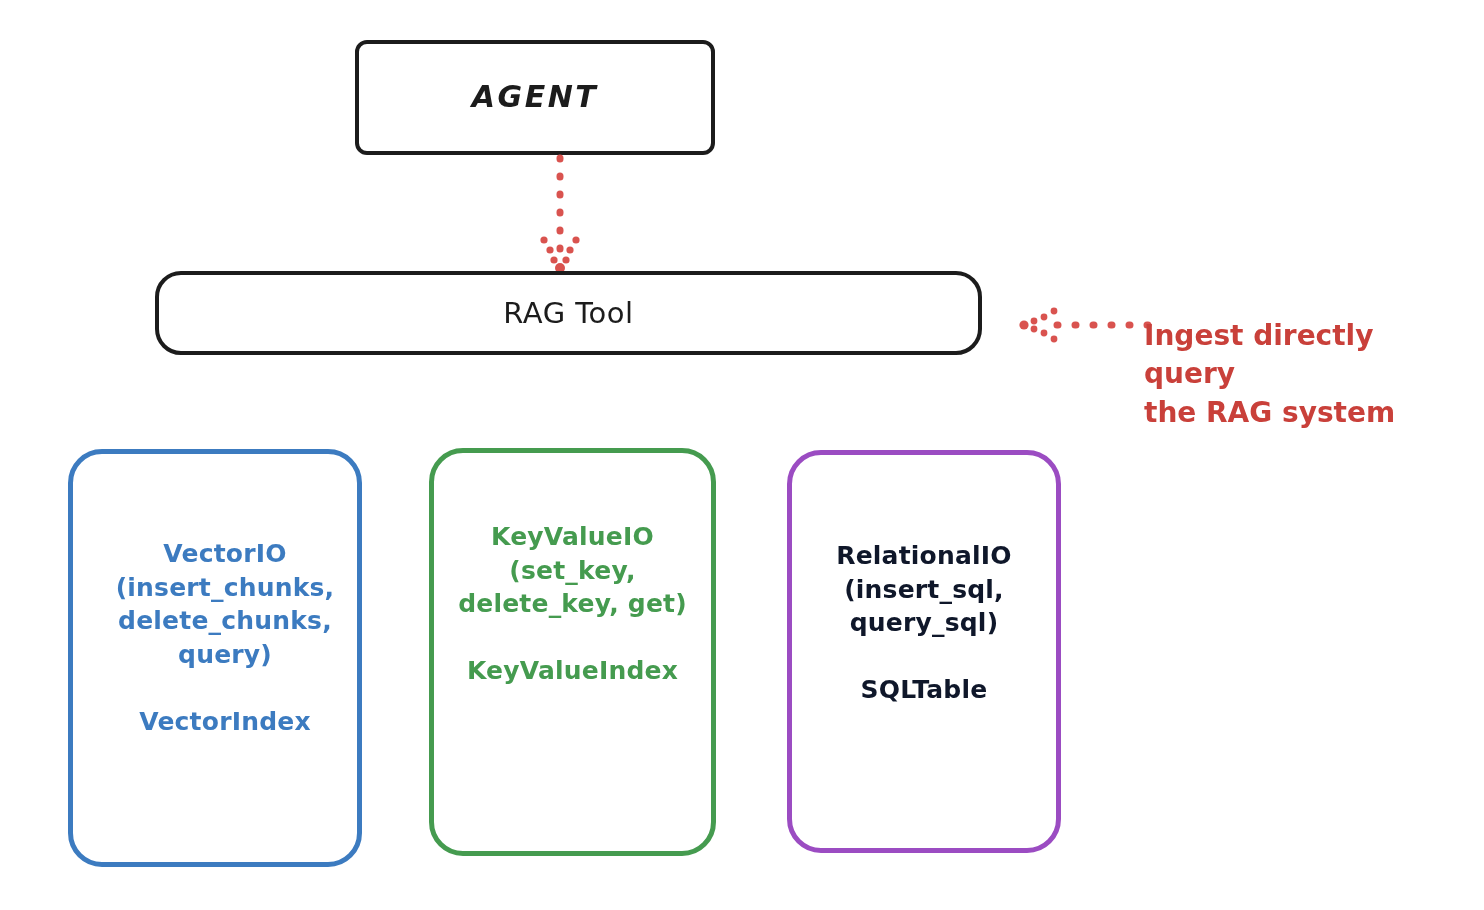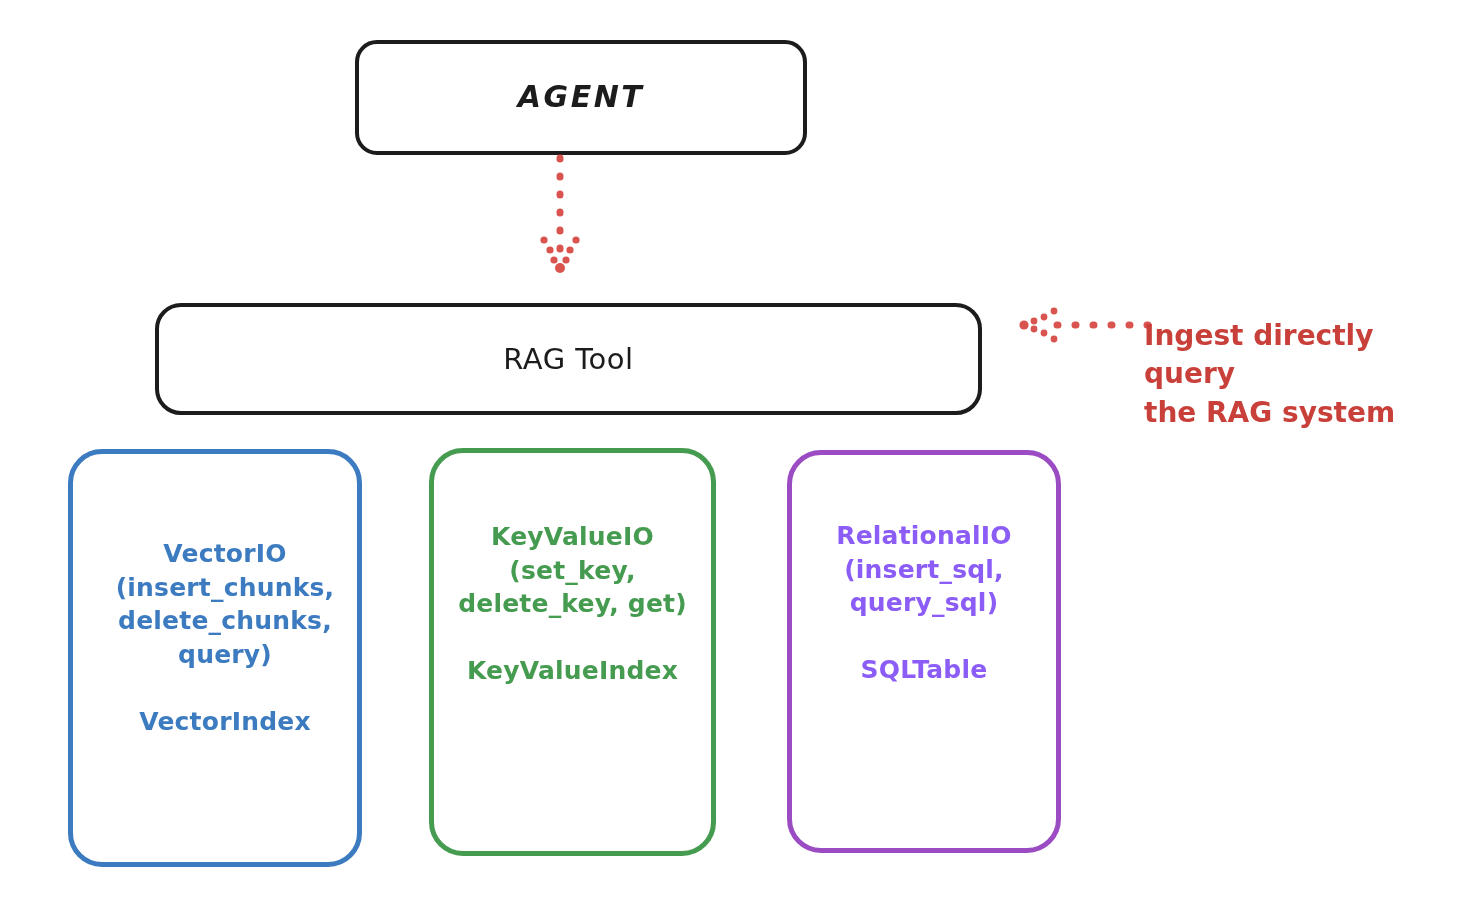--- a/index.html
+++ b/index.html
@@ -29,43 +29,42 @@
   }
   .node-label {
     white-space: pre-line;
     line-height: 1.34;
   }
 
   
   #agent-node {
     left: 355px;
     top: 40px;
-    width: 452px;
+    width: 360px;
     height: 115px;
     border: 4px solid #1c1c1c;
-    border-radius: 22px;
+    border-radius: 12px;
   }
   #agent-node .node-label {
     font-family: "DejaVu Sans", sans-serif;
     font-style: italic;
     font-weight: 700;
     font-size: 30px;
     letter-spacing: 2.5px;
     color: #1c1c1c;
   }
 
   
   #rag-tool-node {
     left: 155px;
     top: 271px;
     width: 827px;
-    height: 112px;
+    height: 84px;
     border: 4px solid #1c1c1c;
     border-radius: 26px;
-    margin-top: 32px;
   }
   #rag-tool-node .node-label {
     font-family: "DejaVu Sans", sans-serif;
     font-size: 29px;
     color: #1c1c1c;
     letter-spacing: 0.5px;
   }
 
   
   .store-node {
@@ -108,22 +107,22 @@
   }
 
   #relationalio-node {
     left: 787px;
     top: 450px;
     width: 274px;
     height: 403px;
     border-color: #9b4cc2;
   }
   #relationalio-node .node-label {
-    color: #8b5cf6;
-    padding-top: 64px;
+    color: #0f172a;
+    padding-top: 84px;
   }
 
   
   .connector {
     position: absolute;
     pointer-events: none;
   }
   #agent-to-rag-connector {
     left: 505px;
     top: 150px;

